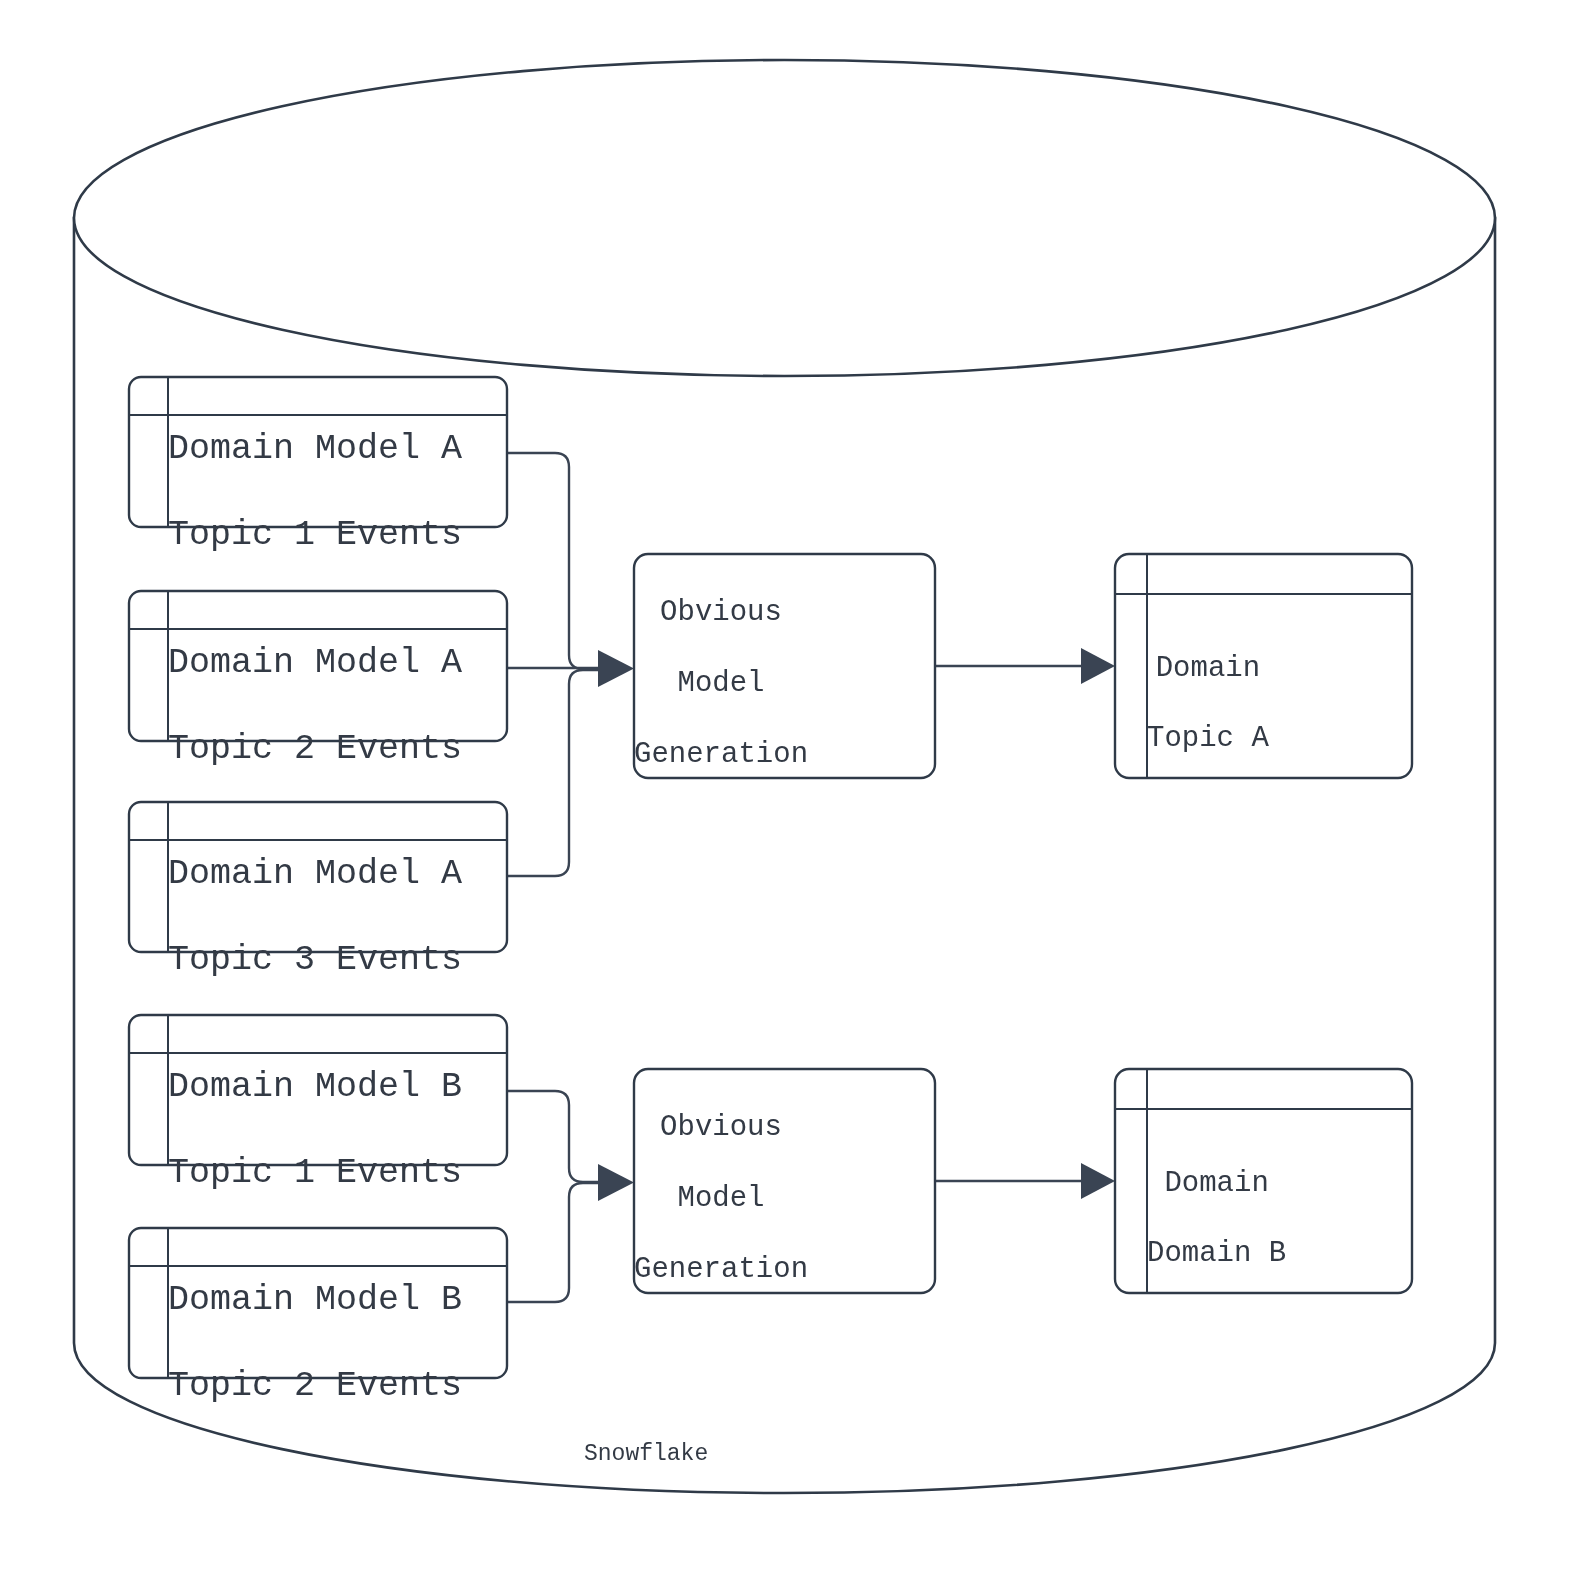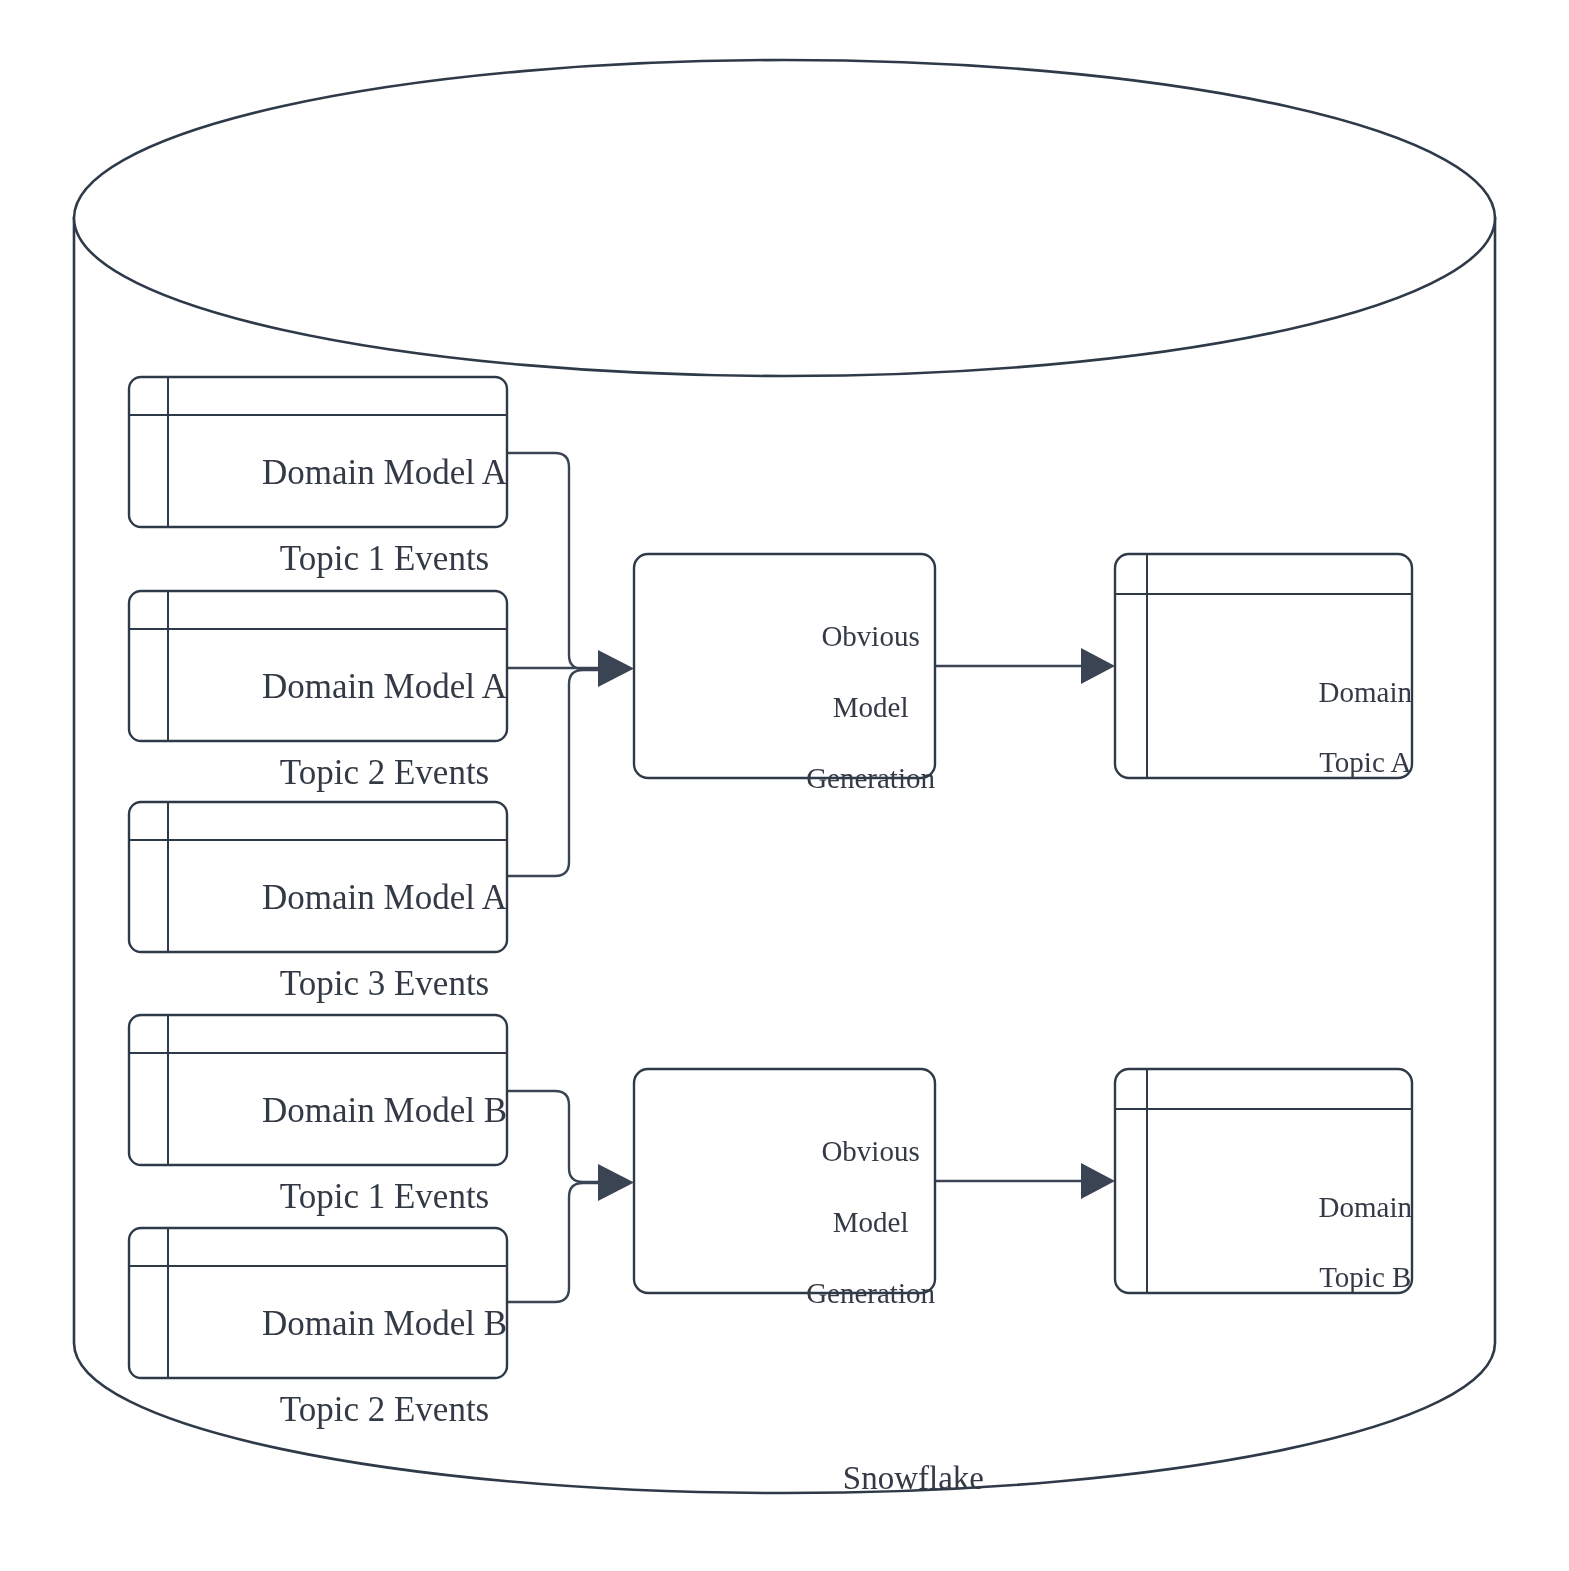--- a/index.html
+++ b/index.html
@@ -51,38 +51,37 @@
   .connector {
     fill: none;
     stroke: #3a4453;
     stroke-width: 2.4;
     stroke-linejoin: round;
     stroke-linecap: butt;
   }
   .lbl {
     position: absolute;
     color: #333a45;
-    font-family: Liberation Serif, serif;
+    font-family: Liberation Mono, monospace;
     text-align: center;
     line-height: 1.22;
     white-space: pre-line;
     pointer-events: none;
     display: flex;
     align-items: center;
-    justify-content: flex-end;
-    margin-top: 24px;
+    justify-content: flex-start;
   }
   .lbl-table {
     font-size: 35px;
   }
   .lbl-proc {
     font-size: 29px;
   }
   .lbl-cyl {
-    font-size: 33px;
+    font-size: 23px;
   }
 </style>
 </head>
 <body>
 
 <div id="canvas">
 
   <svg id="diagram-svg" viewBox="0 0 1569 1571">
 
     <g>
@@ -230,21 +229,21 @@
   <div class="lbl lbl-proc" style="left:1147px; top:594px; width:265px; height:184px;">
     <span>
       <span>Domain</span><br>
       <span>Topic A</span>
     </span>
   </div>
 
   <div class="lbl lbl-proc" style="left:1147px; top:1109px; width:265px; height:184px;">
     <span>
       <span>Domain</span><br>
-      <span>Topic B</span>
+      <span>Domain B</span>
     </span>
   </div>
 
   <div class="lbl lbl-cyl" style="left:584px; top:1430px; width:400px; height:48px;">
     <span>Snowflake</span>
   </div>
 
 </div>
 
 </body></html>

